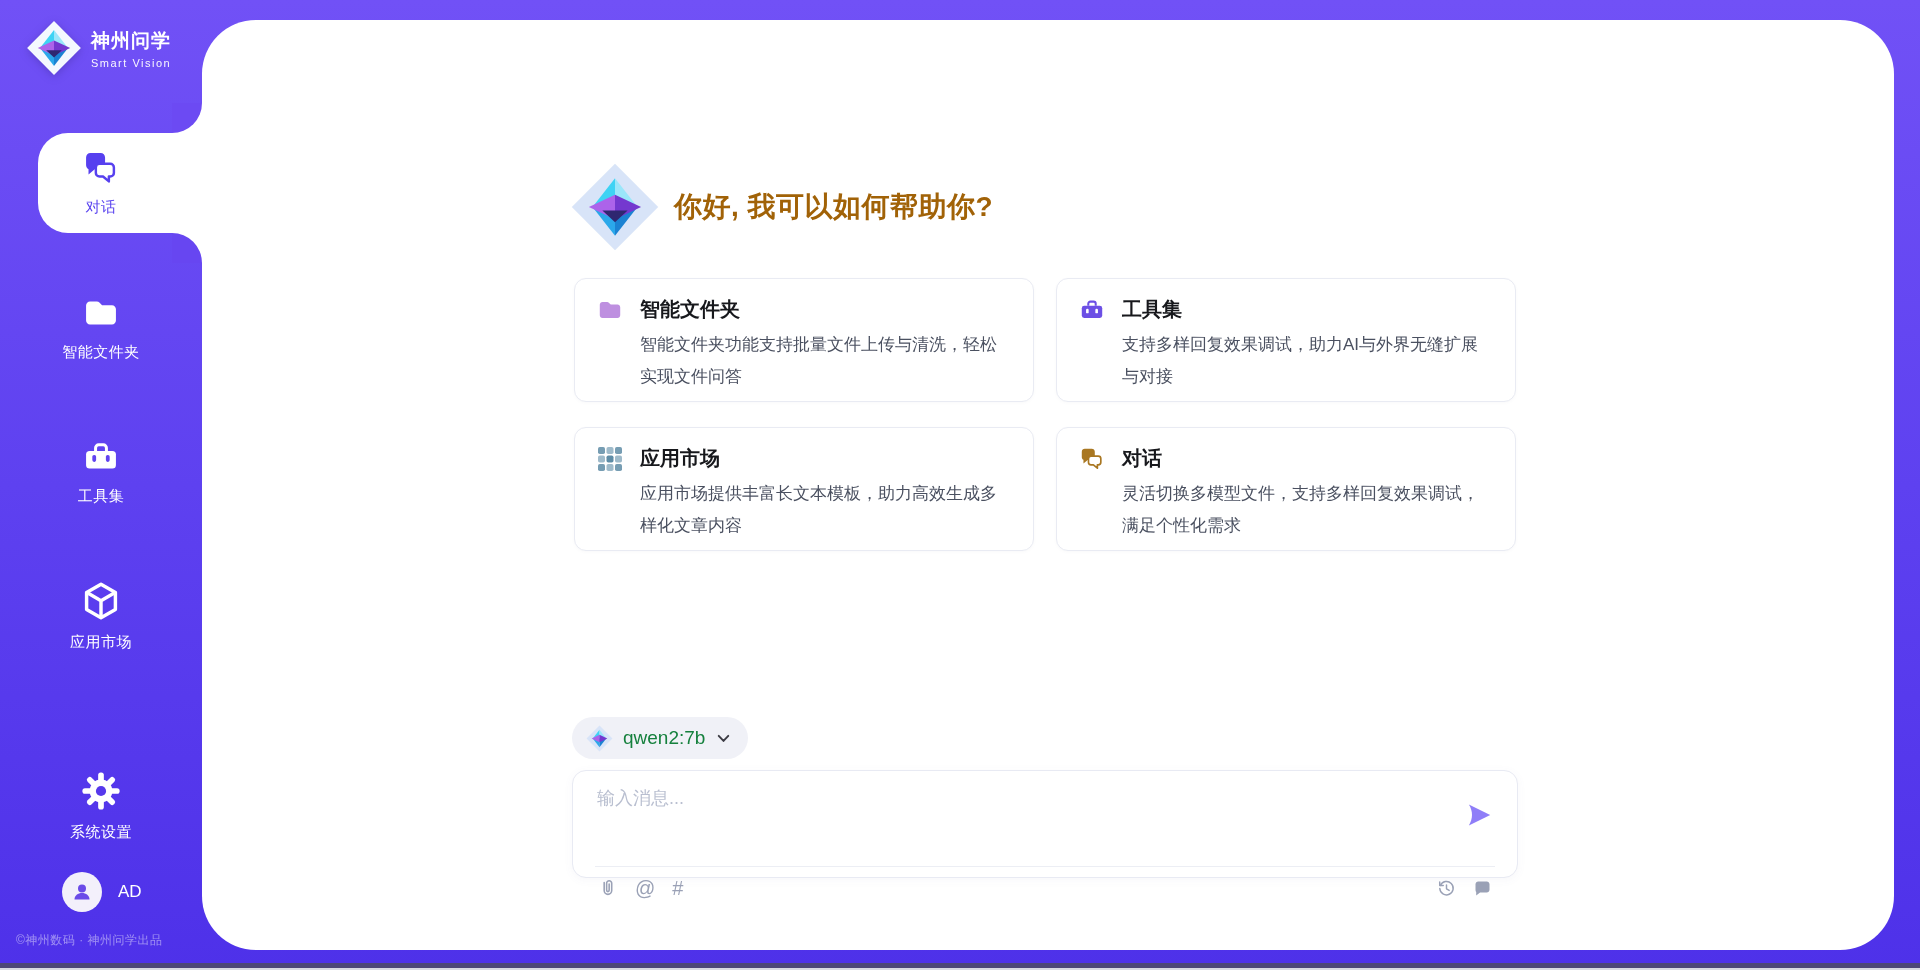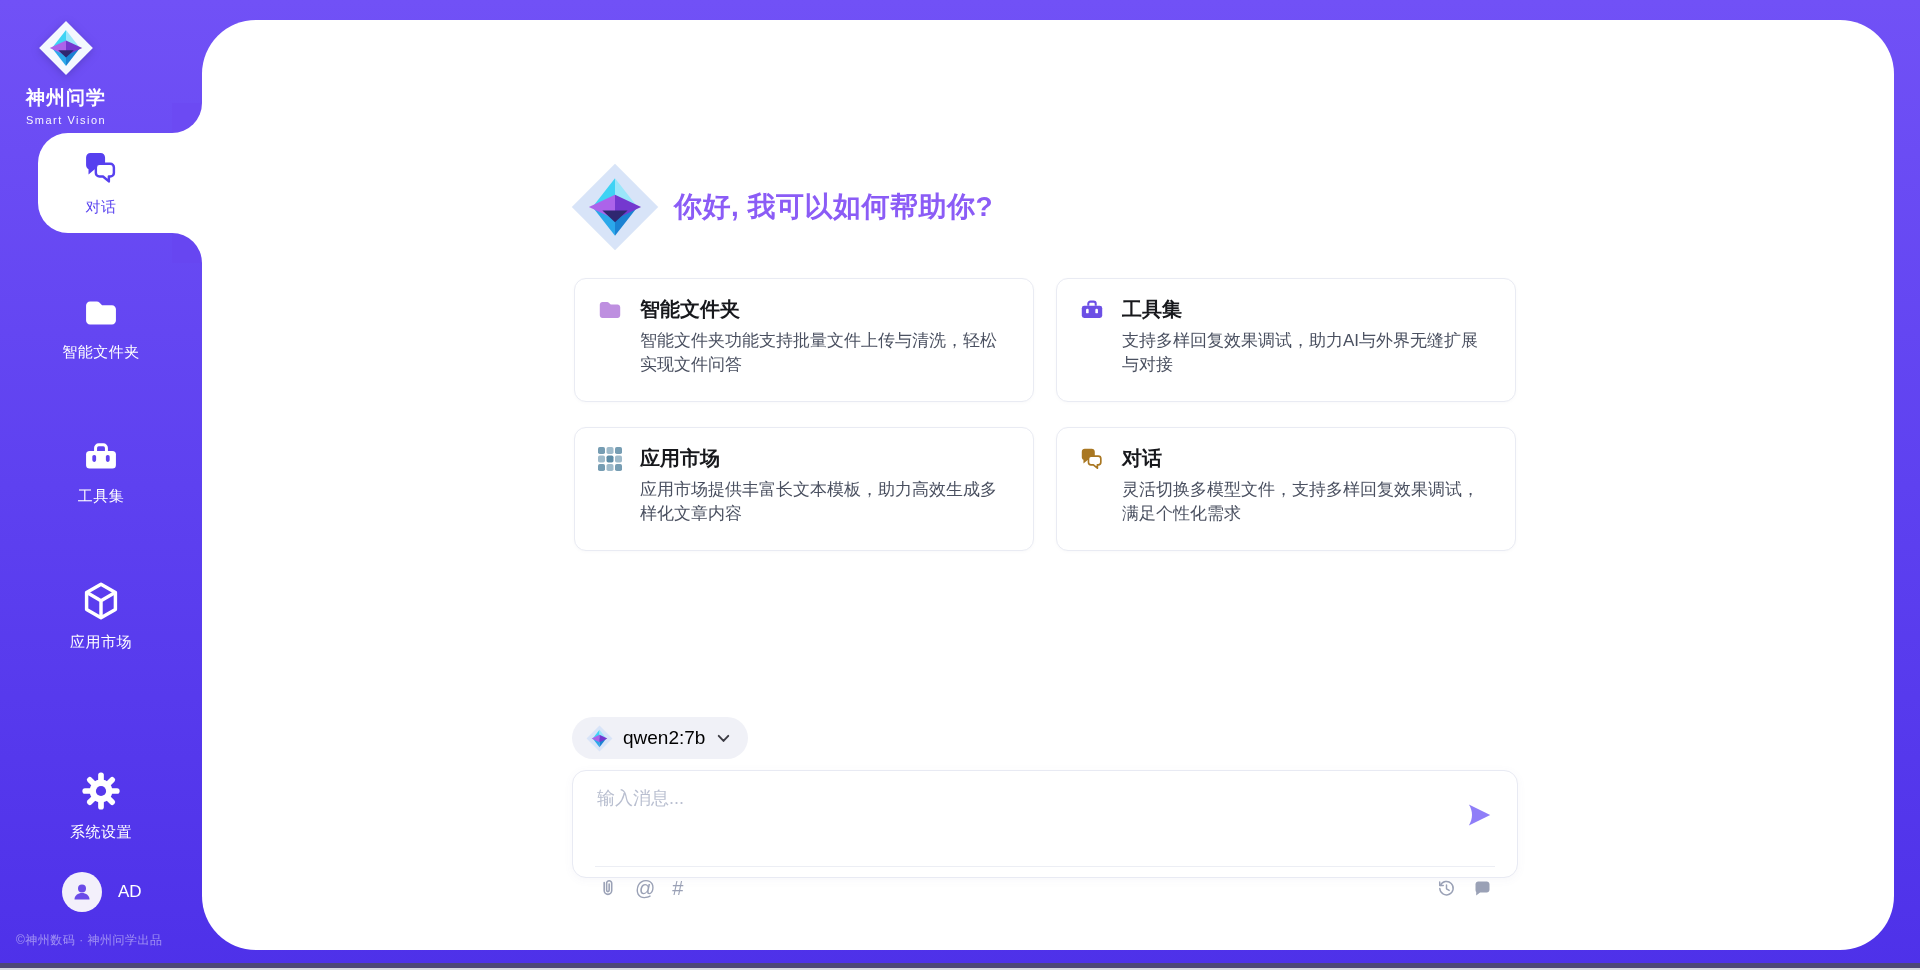--- a/index.html
+++ b/index.html
@@ -7,21 +7,21 @@
   body {
     font-family:"Liberation Sans","DejaVu Sans",sans-serif;
     background:linear-gradient(180deg,#7151F6 0%,#5E41F0 50%,#4E31E9 100%);
     position:relative;
   }
   .bottom-edge-dark { position:absolute; left:0; bottom:2px; width:1920px; height:5px; background:#4D4677; }
   .bottom-edge-light { position:absolute; left:0; bottom:0; width:1920px; height:2px; background:#D8D9E2; }
 
   
   .sidebar { position:absolute; left:0; top:0; width:202px; height:970px; color:#fff; }
-  .brand { position:absolute; left:26px; top:20px; display:flex; align-items:center; gap:9px;flex-direction:column; }
+  .brand { position:absolute; left:26px; top:20px; display:flex; align-items:center; gap:9px; }
   .brand-logo { width:56px; height:56px; filter:drop-shadow(0 2px 4px rgba(30,20,90,.25)); }
   .brand-name { font-size:19px; font-weight:bold; letter-spacing:1px; }
   .brand-sub { font-size:11px; letter-spacing:1.5px; margin-top:3px; opacity:.95; }
 
   .tab-bg { position:absolute; left:38px; top:133px; width:164px; height:100px; background:#fff; border-radius:30px 0 0 30px; }
   .flare { position:absolute; left:172px; width:30px; height:30px; background:#fff; }
   .flare.top { top:103px; }
   .flare.bottom { top:233px; }
   .flare.top::after { content:''; position:absolute; inset:0; background:#6C4AF3; border-bottom-right-radius:100%; }
   .flare.bottom::after { content:''; position:absolute; inset:0; background:#6746F1; border-top-right-radius:100%; }
@@ -39,36 +39,36 @@
   .user-row { position:absolute; left:62px; top:872px; display:flex; align-items:center; gap:16px; cursor:pointer; }
   .avatar { width:40px; height:40px; border-radius:50%; background:#F3F0FB; display:flex; align-items:center; justify-content:center; }
   .user-name { font-size:17px; color:#fff; }
   .side-footer { position:absolute; left:16px; top:932px; font-size:12px; color:rgba(255,255,255,.45); letter-spacing:.5px; }
 
   
   .panel { position:absolute; left:202px; top:20px; width:1692px; height:930px; background:#fff; border-radius:54px; }
 
   .hero { position:absolute; left:368px; top:142px; display:flex; align-items:center; gap:14px; }
   .hero-logo { width:90px; height:90px; }
-  .hero-title { font-size:28px; font-weight:bold; color:#8b5cf6; letter-spacing:.5px; }
+  .hero-title { font-size:28px; font-weight:bold; color:#a16207; letter-spacing:.5px; }
 
   .cards { position:absolute; left:372px; top:258px; display:grid; grid-template-columns:460px 460px; gap:25px 22px; }
   .card { width:460px; height:124px; background:#fff; border:1px solid #E9EBF3; border-radius:12px; padding:17px 20px 0 22px; cursor:pointer; box-shadow:0 1px 3px rgba(90,90,140,.04); }
   .card-head { display:flex; align-items:center; gap:17px; }
   .card-head svg { flex:0 0 auto; }
   .card-title { font-size:20px; font-weight:bold; color:#17181c; }
-  .card-desc { margin:6px 0 0 43px; font-size:17px; line-height:24px; color:#4A5060; }
+  .card-desc { margin:6px 0 0 43px; font-size:17px; line-height:32px; color:#4A5060; }
   .ic-folder { color:#BE8FE0; }
   .ic-toolbox { color:#6C4FE5; }
   .ic-grid { color:#5E8CA6; }
   .ic-chat-amber { color:#A97722; }
 
   .model-chip { position:absolute; left:370px; top:697px; height:42px; background:#F0F1F7; border-radius:21px; display:flex; align-items:center; gap:10px; padding:0 16px 0 14px; cursor:pointer; }
   .chip-logo { width:27px; height:27px; }
-  .chip-label { font-size:19px; color:#000000; }
+  .chip-label { font-size:19px; color:#15803d; }
 
   .composer { position:absolute; left:370px; top:750px; width:946px; height:108px; background:#fff; border:1px solid #E8EAF3; border-radius:14px; box-shadow:0 2px 10px rgba(90,90,150,.05); }
   .composer textarea { position:absolute; left:24px; top:15px; width:840px; height:60px; border:none; outline:none; resize:none; background:transparent; font-family:"Liberation Sans","DejaVu Sans",sans-serif; font-size:18px; color:#333; }
   .composer textarea::placeholder { color:#B9BFD0; }
   .send-btn { position:absolute; right:24px; top:30px; width:28px; height:28px; background:none; border:none; cursor:pointer; padding:0; }
   .comp-divider { position:absolute; left:22px; right:22px; top:95px; height:1px; background:#ECEEF4; }
   .comp-toolbar { position:absolute; left:24px; right:24px; top:96px; height:42px; display:flex; align-items:center; }
   .tool-group-left { display:flex; align-items:center; gap:17px; color:#9AA1B6; }
   .tool-group-right { margin-left:auto; display:flex; align-items:center; gap:15px; color:#9AA1B6; }
   .tool-btn { background:none; border:none; padding:0; cursor:pointer; color:#9AA1B6; display:flex; align-items:center; font-family:inherit; }

